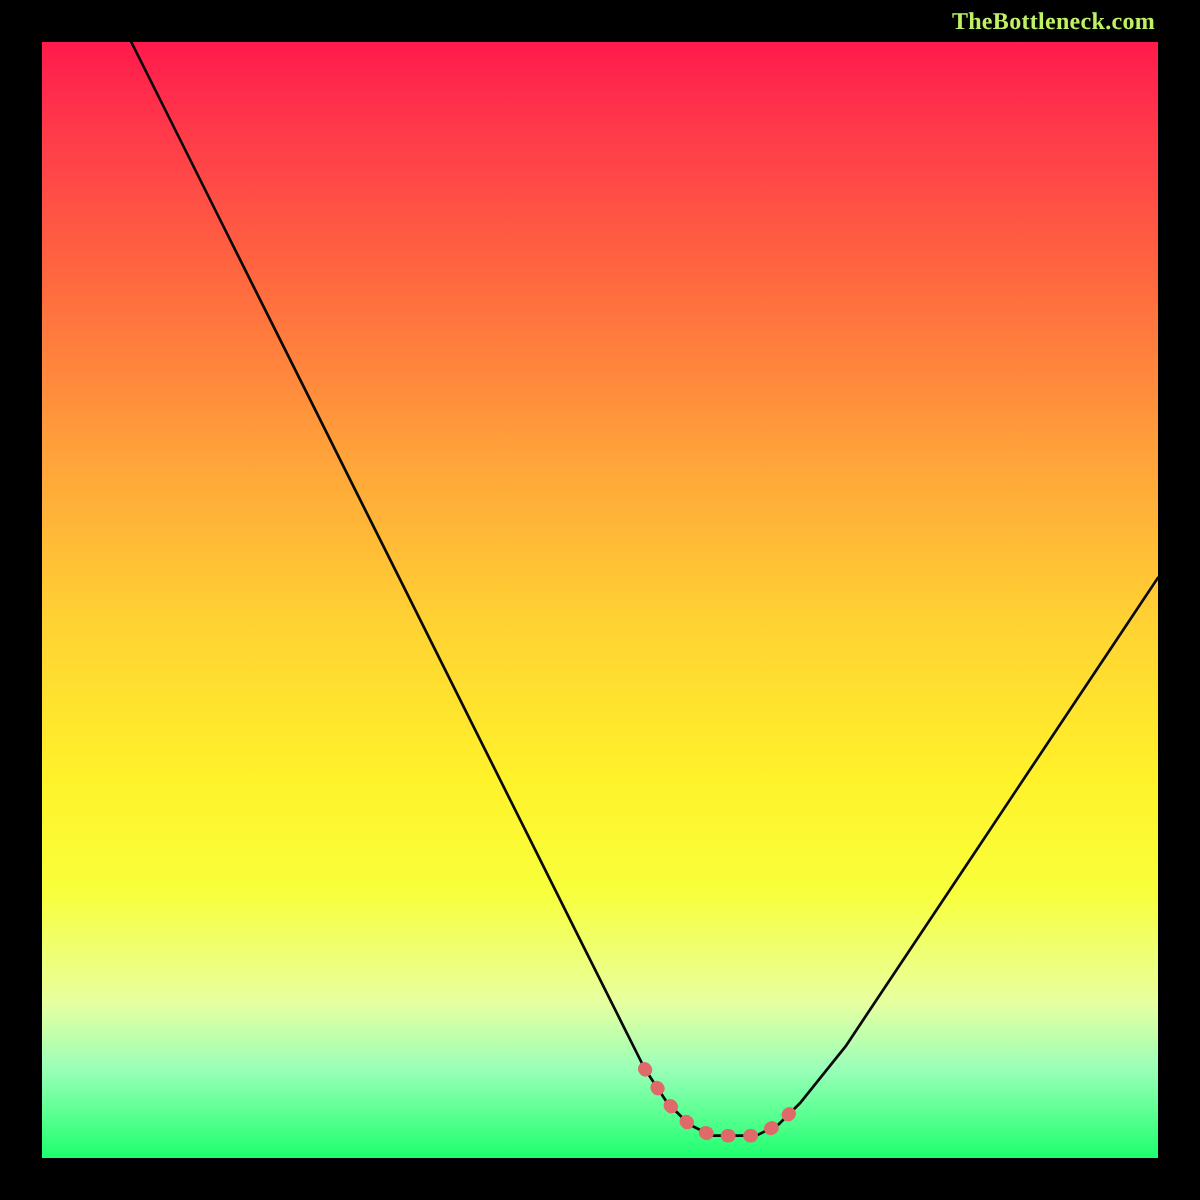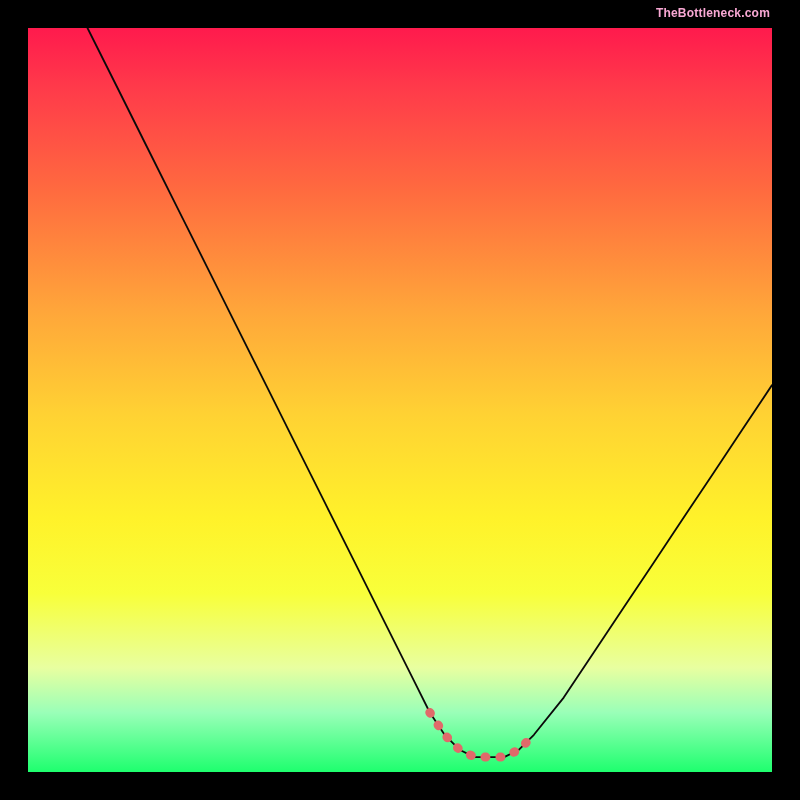--- a/index.html
+++ b/index.html
@@ -36,24 +36,25 @@
       #f8ff3a 76%,
       #e8ffa0 86%,
       #9affb8 92%,
       #1eff6e 100%
     );
   }
   .watermark {
     position: absolute;
     top: 6px;
     right: 30px;
-    color: #f9a8d4;
-    font-size: 12px;
+    color: #bef264;
+    font-size: 16px;
     font-weight: 600;
     letter-spacing: 0.2px;
+    font-family: Liberation Serif, serif;
   }
   svg.curve {
     position: absolute;
     top: 0;
     left: 0;
     width: 744px;
     height: 744px;
   }
 </style>
 </head>

